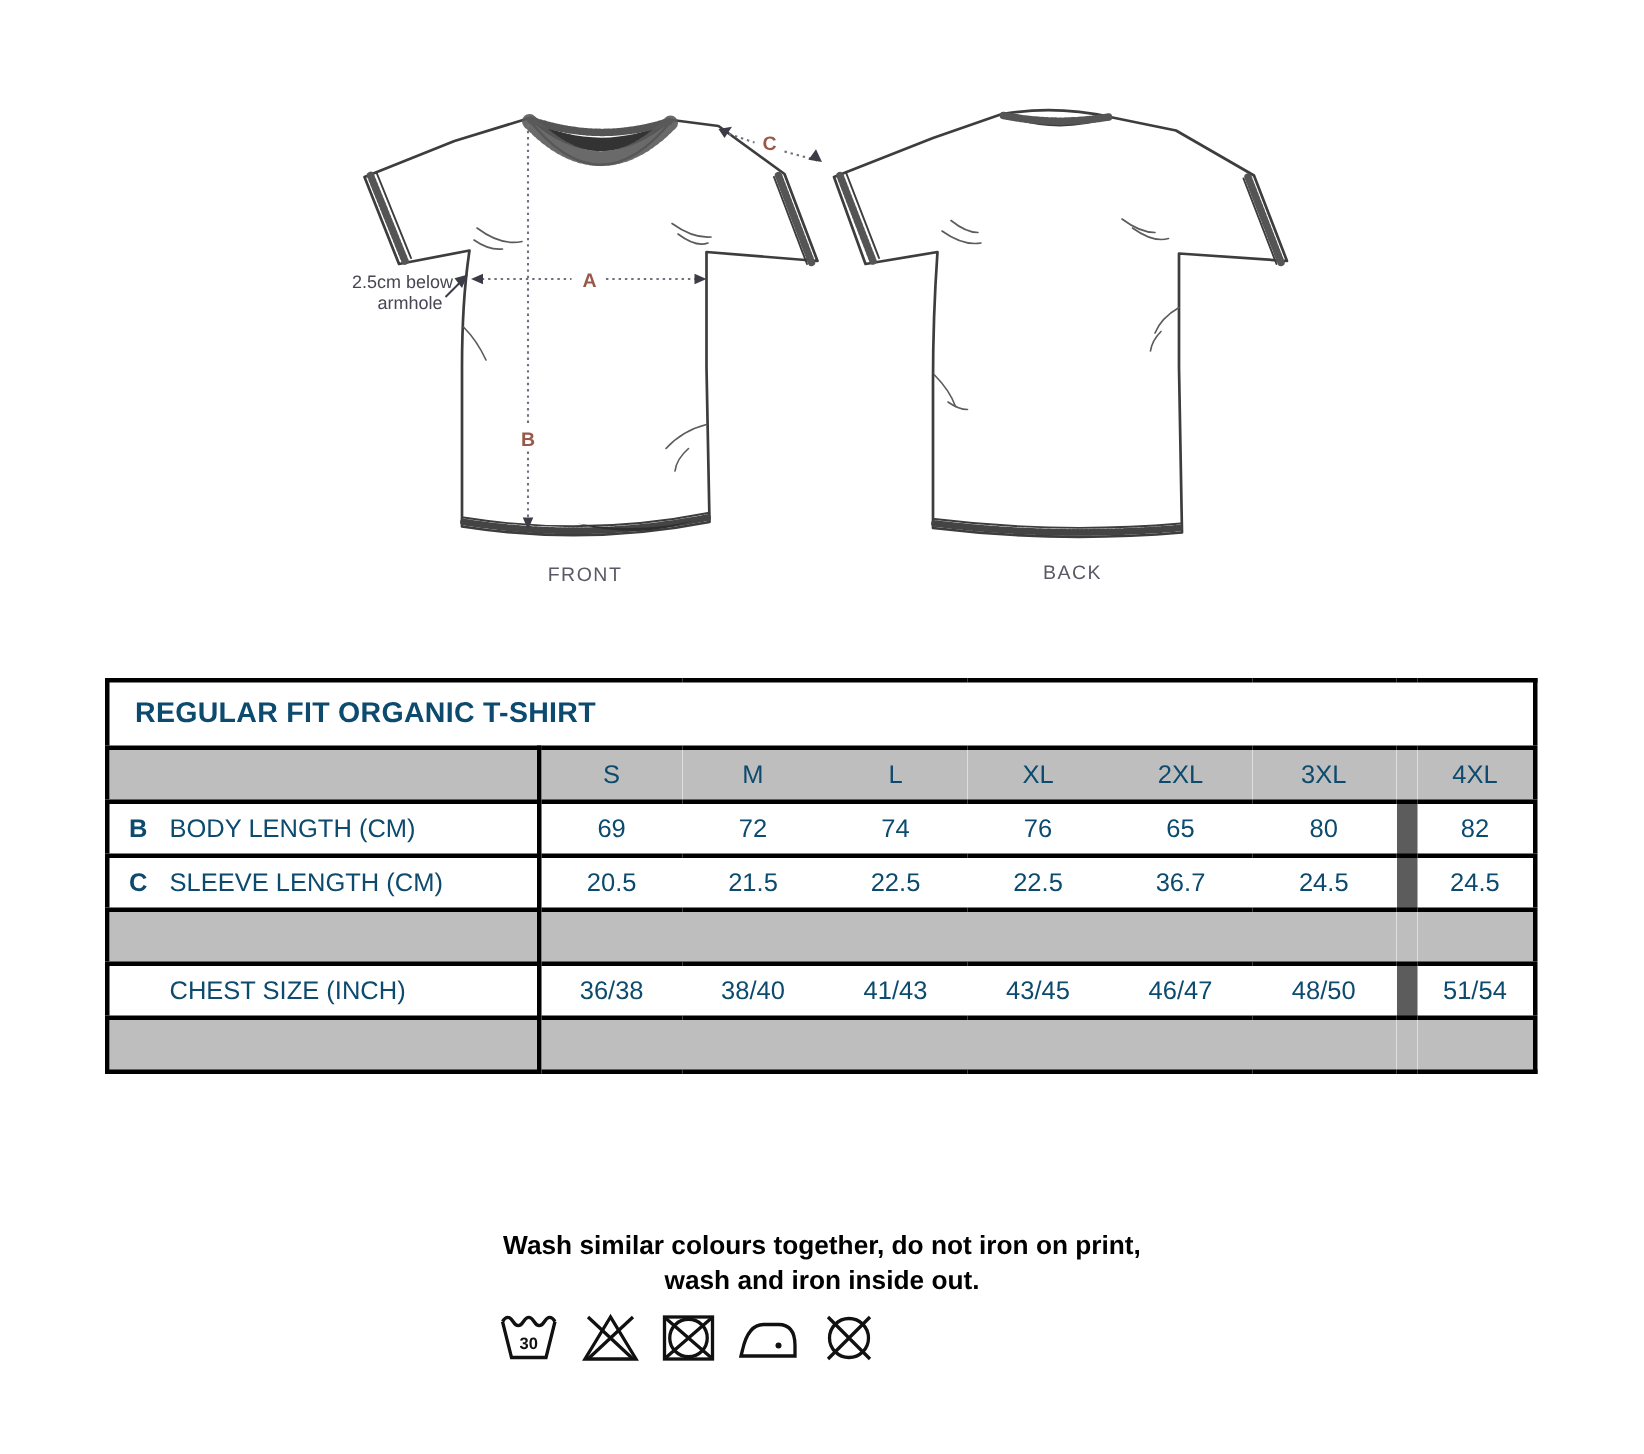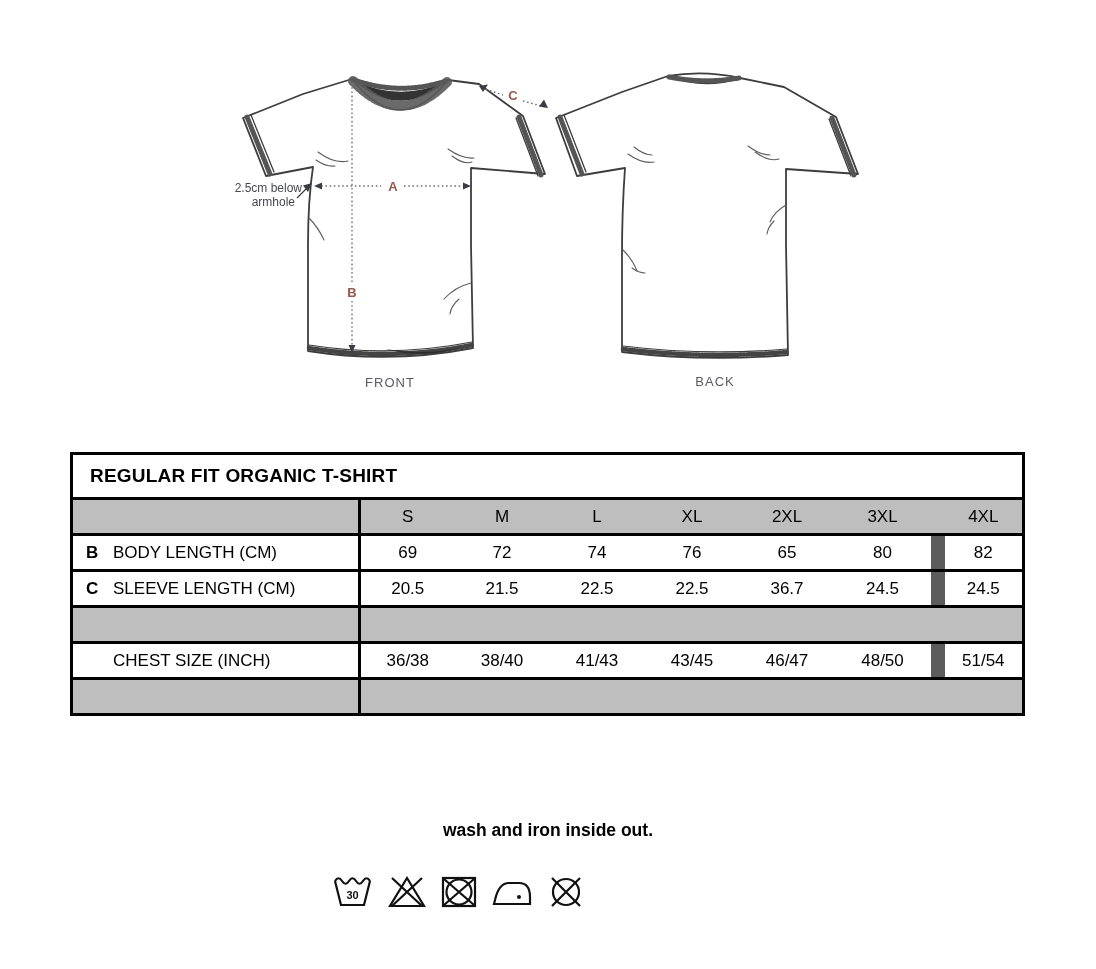--- a/index.html
+++ b/index.html
@@ -9,21 +9,21 @@
   
   .diagram-svg { position:absolute; left:0; top:0; }
   .mlabel { font-family:"Liberation Sans", sans-serif; font-size:13px; font-weight:bold; fill:#99584a; text-anchor:middle; }
   .nlabel { font-family:"Liberation Sans", sans-serif; font-size:12px; fill:#474754; }
   .vlabel { font-family:"Liberation Sans", sans-serif; font-size:13px; fill:#5a5a66; letter-spacing:1px; text-anchor:middle; }
 
   
   .size-table { position:absolute; left:70px; top:452px; width:955px;
     border-collapse:collapse; table-layout:fixed; background:#fff;
     border:3px solid #000; }
-  .size-table td { border-top:3px solid #000; font-size:17px; color:#000000;
+  .size-table td { border-top:3px solid #000; font-size:17px; color:#0c4a6e;
     text-align:center; padding:0; height:33px; white-space:nowrap; overflow:hidden; }
   .size-table tr.r-title td { border-top:none; height:42px; text-align:left;
     padding-left:17px; font-weight:bold; font-size:19px; letter-spacing:0.2px; }
   .size-table td.lbl { border-right:3px solid #000; text-align:left; padding-left:13px; }
   .size-table tr.r-head td, .size-table tr.r-gray td { background:#bebebe; }
   .size-table td.sep { background:#5c5c5c; }
   .key { display:inline-block; width:27px; font-weight:bold; }
   td.lbl.indent { padding-left:40px; }
 
   
@@ -216,20 +216,21 @@
         <td class="lbl"></td>
         <td colspan="6"></td>
         <td class="sep"></td>
         <td></td>
       </tr>
     </tbody>
   </table>
 
 
   <div class="care-text">
+    <div>Wash similar colours together, do not iron on print,</div>
     <div>wash and iron inside out.</div>
   </div>
 
   <div class="care-icons">
     
     <svg width="41" height="36" viewBox="0 0 41 36">
       <path class="sym" d="M3,7 q3.5,-5.5 7,0 q3.5,5.5 7,0 q3.5,-5.5 7,0 q3.5,5.5 7,0 q3.5,-5.5 7,0"></path>
       <path class="sym" d="M3,7 L9,31 L32,31 L38,7"></path>
       <text class="wash-temp" x="20.5" y="25">30</text>
     </svg>

